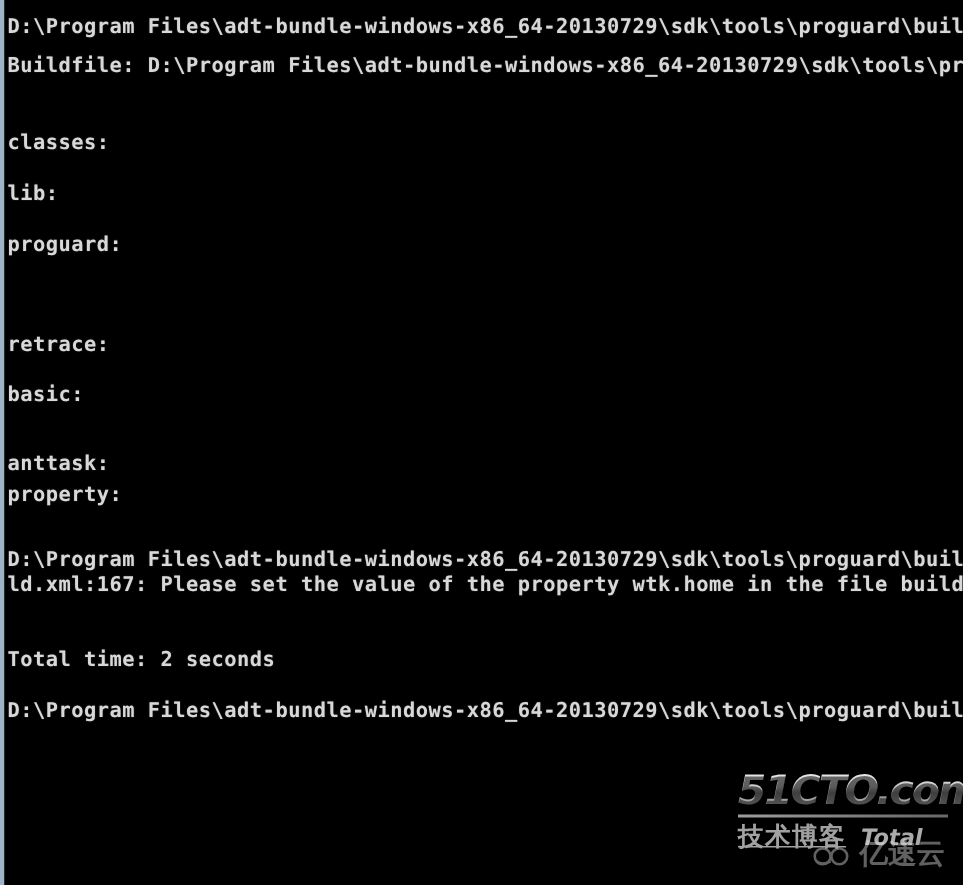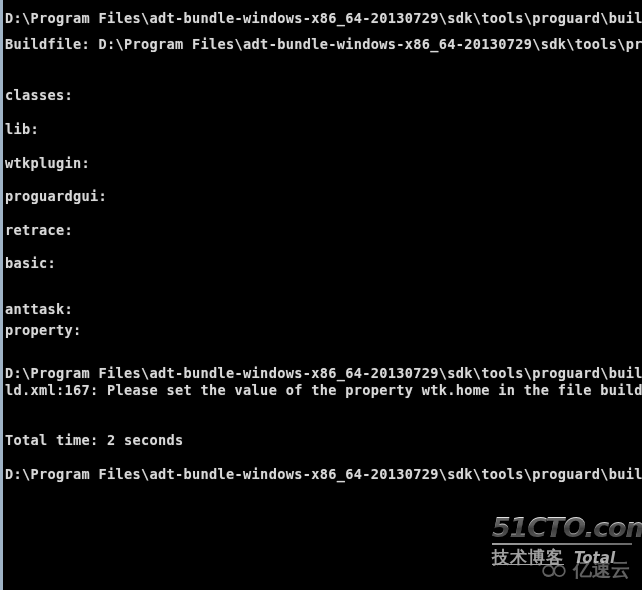--- a/index.html
+++ b/index.html
@@ -144,22 +144,21 @@
 <div id="screen">
 
   <div id="left-edge"></div>
   <div id="left-edge-inner"></div>
 
   <div id="console">
     <div class="line" style="top:11px">D:\Program Files\adt-bundle-windows-x86_64-20130729\sdk\tools\proguard\build&gt;ant</div>
     <div class="line" style="top:37px">Buildfile: D:\Program Files\adt-bundle-windows-x86_64-20130729\sdk\tools\proguar</div>
     <div class="line" style="top:88px">classes:</div>
     <div class="line" style="top:122px">lib:</div>
-    <div class="line" style="top:156px">wtkplugin:</div>
-    <div class="line" style="top:189px">proguardgui:</div>
+    <div class="line" style="top:156px">proguard:</div>
     <div class="line" style="top:223px">retrace:</div>
     <div class="line" style="top:256px">basic:</div>
     <div class="line" style="top:302px">anttask:</div>
     <div class="line" style="top:323px">property:</div>
     <div class="line" style="top:366px">D:\Program Files\adt-bundle-windows-x86_64-20130729\sdk\tools\proguard\build\bui</div>
     <div class="line" style="top:383px">ld.xml:167: Please set the value of the property wtk.home in the file build.prop</div>
     <div class="line" style="top:433px">Total time: 2 seconds</div>
     <div class="line" style="top:467px">D:\Program Files\adt-bundle-windows-x86_64-20130729\sdk\tools\proguard\build&gt;</div>
   </div>
 

